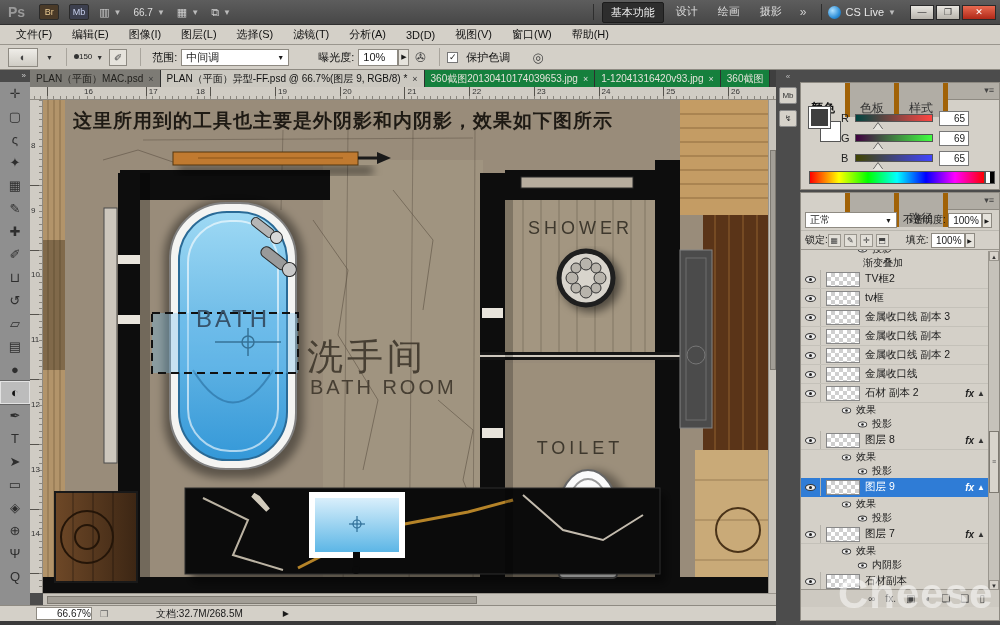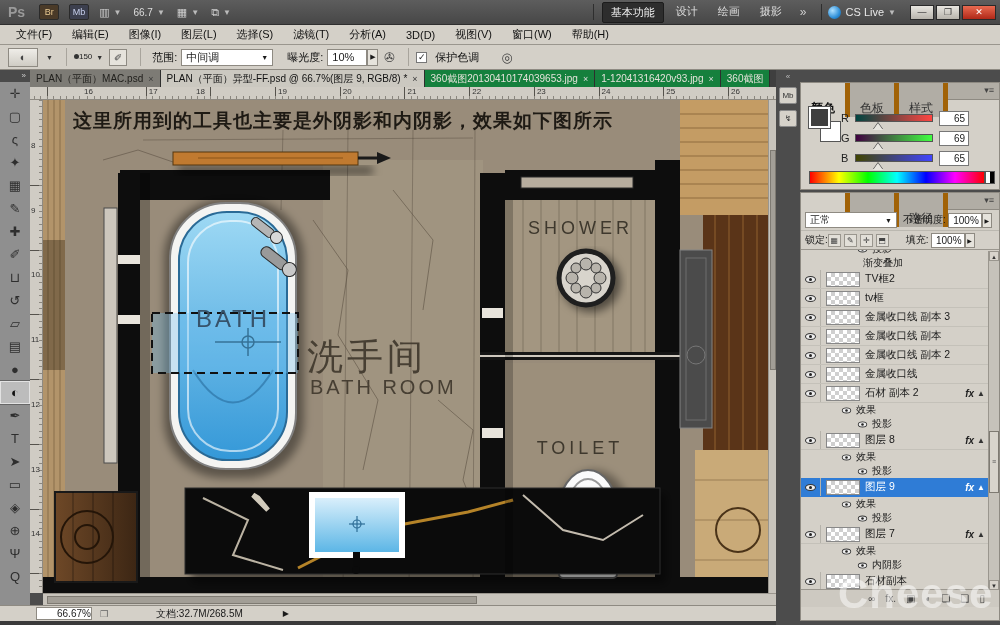--- a/index.html
+++ b/index.html
@@ -31,21 +31,21 @@
 
 .optionsbar{left:0;top:45px;width:1000px;height:25px;background:#d4d0c8;border-bottom:1px solid #8e8a82;display:flex;align-items:center;font-size:11px}
 .opt-toolbox{width:30px;height:19px;border:1px solid #8e8a82;background:linear-gradient(#efede8,#cfccc4);margin:0 6px 0 8px;display:flex;align-items:center;justify-content:center;font-size:11px;color:#444}
 .opt-sep{width:1px;height:18px;background:#a8a49c;margin:0 7px}
 .opt-brush{display:flex;flex-direction:row;align-items:center;line-height:1;margin-right:2px}
 .opt-brush .dot{width:5px;height:5px;border-radius:50%;background:#333;margin-bottom:1px}
 .opt-brush .sz{font-size:8px;color:#222}
 .caret{font-size:7px;color:#333;margin:0 6px 0 2px}
 .opt-panelbtn{width:18px;height:17px;border:1px solid #8e8a82;background:#e6e3dc;font-size:10px;display:flex;align-items:center;justify-content:center;color:#444;margin-right:6px}
 .opt-label{margin:0 4px;color:#111}
-.opt-select{width:92px;height:17px;background:#fff;border:1px solid #8e8a82;display:flex;align-items:center;justify-content:space-between;padding:0 4px;font-size:11px}
+.opt-select{width:108px;height:17px;background:#fff;border:1px solid #8e8a82;display:flex;align-items:center;justify-content:space-between;padding:0 4px;font-size:11px}
 .opt-field{width:40px;height:17px;background:#fff;border:1px solid #8e8a82;display:flex;align-items:center;padding:0 4px;font-size:11px}
 .opt-spin{width:11px;height:17px;border:1px solid #8e8a82;background:#e6e3dc;font-size:7px;display:flex;align-items:center;justify-content:center}
 .opt-air{font-size:13px;color:#444;margin:0 6px}
 .chk{width:11px;height:11px;background:#fff;border:1px solid #777;font-size:9px;line-height:9px;text-align:center;color:#222;margin-right:4px}
 
 .tabbar{left:30px;top:70px;width:746px;height:17px;background:#3f3f3f;display:flex;align-items:flex-end;overflow:hidden}
 .doc-tab{height:17px;display:flex;align-items:center;padding:0 6px;font-size:10px;white-space:nowrap;border-right:1px solid #2e2e2e;background:#7d7b75;color:#21201d}
 .doc-tab .x{margin-left:5px;font-size:9px;color:#3c3c3c}
 .doc-tab.active{background:#cbc8c0;color:#111}
 .doc-tab.dark{background:#15803d;color:#e4e2da}
@@ -196,21 +196,21 @@
         <span class="sz">150</span>
       </span>
     <span class="caret">▼</span>
     <span class="opt-panelbtn">✐</span>
     <span class="opt-sep"></span>
     <span class="opt-label">范围:</span>
     <span class="opt-select">
         <span>中间调</span>
         <span style="font-size:7px">▼</span>
       </span>
-    <span class="opt-label" style="margin-left:14px">曝光度:</span>
+    <span class="opt-label" style="margin-left:29px">曝光度:</span>
     <span class="opt-field">10%</span>
     <span class="opt-spin">▶</span>
     <span class="opt-air">✇</span>
     <span class="opt-sep"></span>
     <span class="chk">✓</span>
     <span class="opt-label">保护色调</span>
     <span class="opt-air" style="margin-left:18px">◎</span>
   </div>
 
   <div class="abs tabbar">

